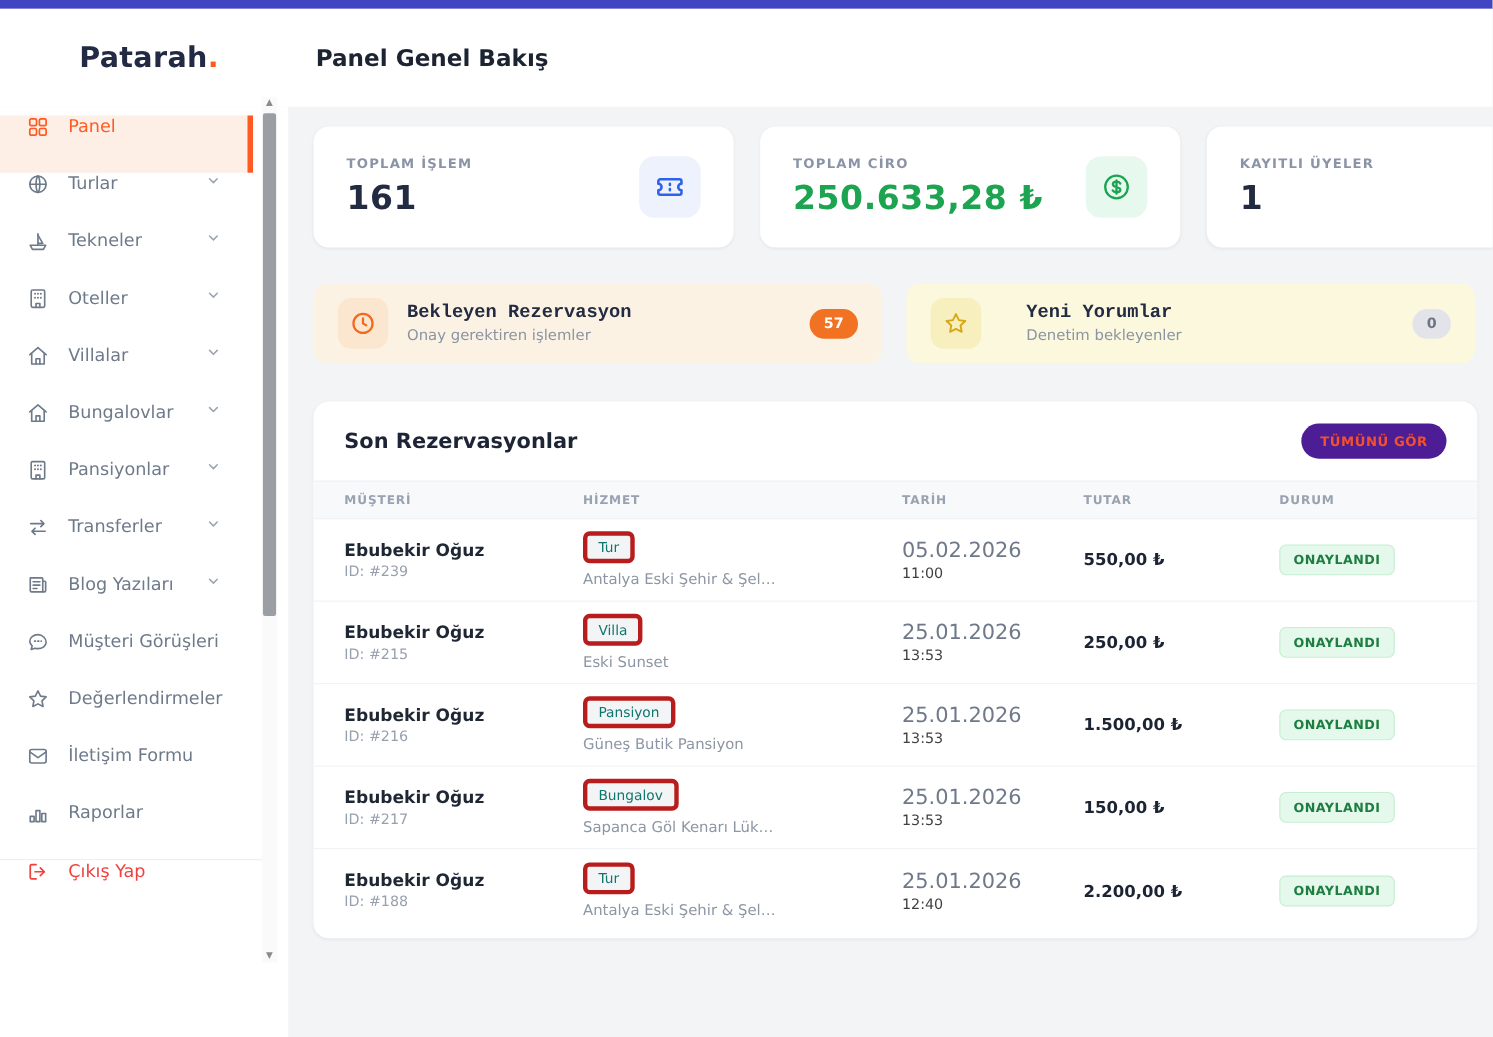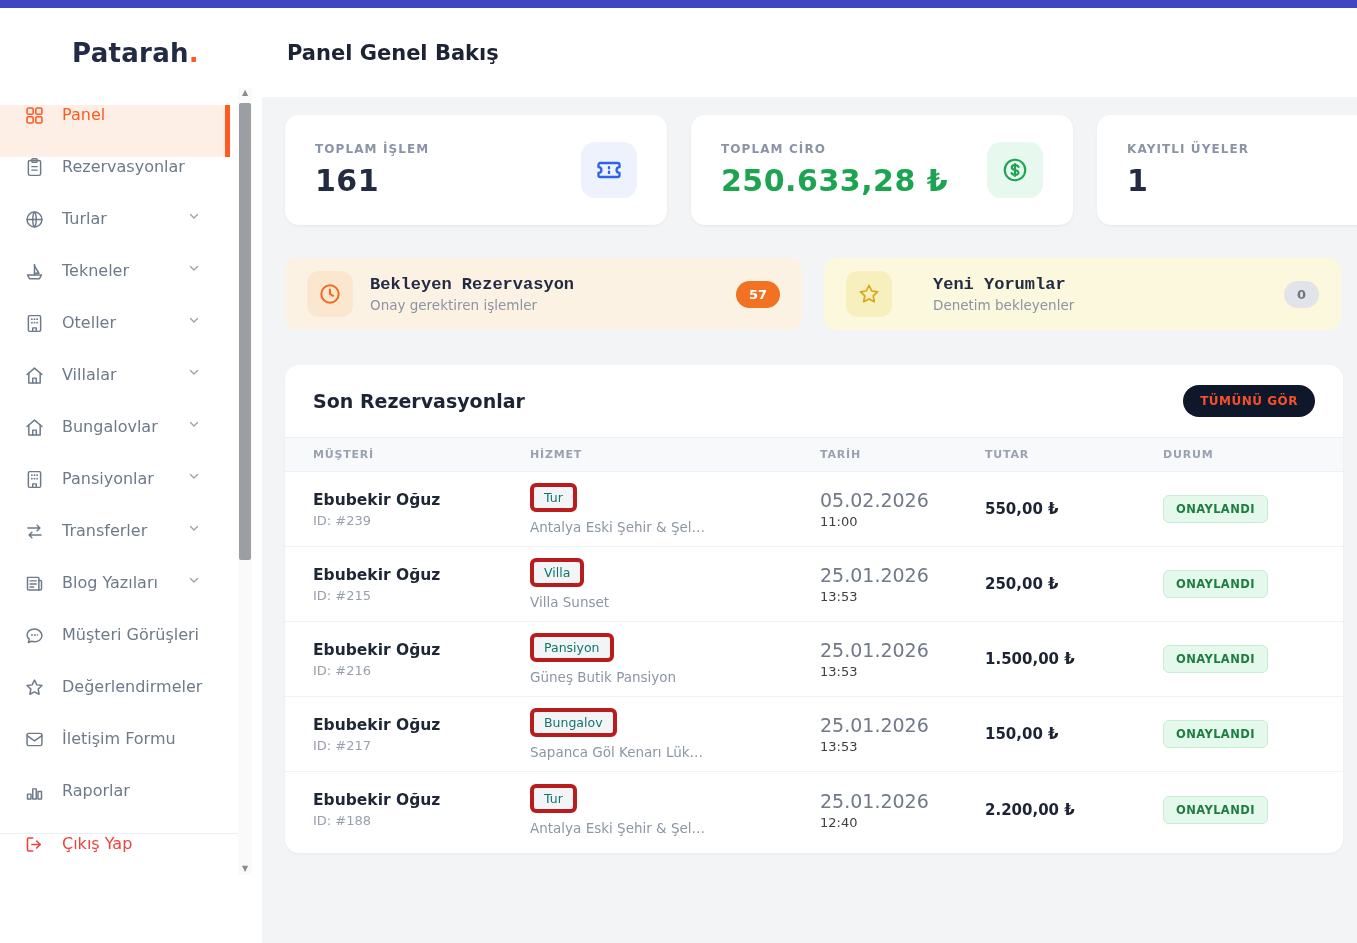--- a/index.html
+++ b/index.html
@@ -61,21 +61,21 @@
   .alert-sub { font-size:13.5px; color:#8b94a3; margin-top:3px; }
   .alert-badge { margin-left:auto; font-size:13px; font-weight:bold; padding:6px 13px; border-radius:999px; }
   .alert-badge.orange { background:#f07222; color:#ffffff; }
   .alert-badge.gray { background:#e3e4e9; color:#6e7684; }
 
   
   .table-card { width:1058px; background:#fff; border-radius:14px; margin-top:35px; padding-bottom:6px;
                 box-shadow:0 1px 3px rgba(16,24,40,.05); overflow:hidden; }
   .table-head { display:flex; align-items:center; justify-content:space-between; padding:20px 28px; }
   .table-title { font-size:19px; font-weight:bold; color:#1d2435; }
-  .view-all-btn { background:#0f172a; color:#f4502c; border:none; cursor:pointer;
+  .view-all-btn { background:#4c1d95; color:#f4502c; border:none; cursor:pointer;
                   font-family:inherit; font-size:12px; font-weight:bold; letter-spacing:.5px;
                   padding:9px 17px; border-radius:999px; }
   .cols { display:grid; grid-template-columns:217px 290px 165px 178px auto; padding:0 28px;
           height:35px; align-items:center; background:#f8f9fb; border-top:1px solid #eef0f3; border-bottom:1px solid #eef0f3; }
   .col-h { font-size:11px; font-weight:bold; letter-spacing:.8px; color:#99a2b1; }
   .trow { display:grid; grid-template-columns:217px 290px 165px 178px auto; padding:0 28px;
           height:75px; align-items:center; border-bottom:1px solid #f0f2f5; }
   .trow:last-child { border-bottom:none; }
   .cust-name { font-size:15.5px; font-weight:bold; color:#1f2735; }
   .cust-id { font-size:13px; color:#98a0ad; margin-top:4px; }
@@ -219,29 +219,20 @@
   <aside class="sidebar">
     <ul class="nav">
       <li class="nav-item active">
         <svg class="mi">
             <use href="#i-grid"></use>
           </svg>
         <span>Panel</span>
       </li>
       <li class="nav-item">
         <svg class="mi">
-            <use href="#i-clipboard"></use>
-          </svg>
-        <span>Rezervasyonlar</span>
-        <svg class="chev">
-            <use href="#i-chev"></use>
-          </svg>
-      </li>
-      <li class="nav-item">
-        <svg class="mi">
             <use href="#i-globe"></use>
           </svg>
         <span>Turlar</span>
         <svg class="chev">
             <use href="#i-chev"></use>
           </svg>
       </li>
       <li class="nav-item">
         <svg class="mi">
             <use href="#i-boat"></use>
@@ -429,21 +420,21 @@
             <div class="date-t">11:00</div>
           </div>
         <div class="amount">550,00 ₺</div>
         <div><span class="status-badge">ONAYLANDI</span></div>
       </div>
       <div class="trow">
         <div>
             <div class="cust-name">Ebubekir Oğuz</div>
             <div class="cust-id">ID: #215</div>
           </div>
-        <div><span class="svc-tag">Villa</span><div class="svc-name">Villa Sunset</div></div>
+        <div><span class="svc-tag">Villa</span><div class="svc-name">Eski Sunset</div></div>
         <div>
             <div class="date-d">25.01.2026</div>
             <div class="date-t">13:53</div>
           </div>
         <div class="amount">250,00 ₺</div>
         <div><span class="status-badge">ONAYLANDI</span></div>
       </div>
       <div class="trow">
         <div>
             <div class="cust-name">Ebubekir Oğuz</div>

